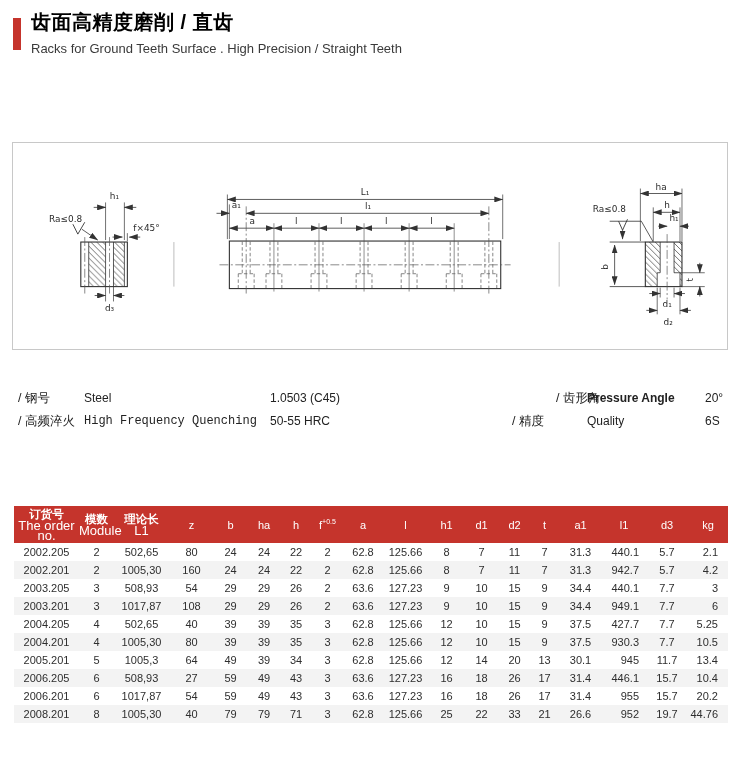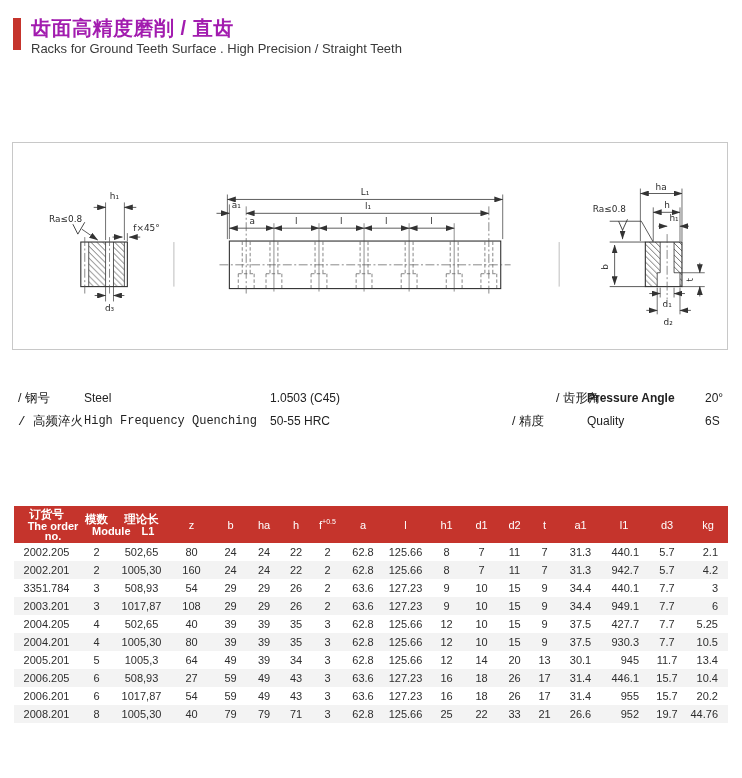--- a/index.html
+++ b/index.html
@@ -6,21 +6,21 @@
     --red:#C5342C;
     --row-alt:#F3F3F3;
   }
   *{box-sizing:border-box;}
   html,body{margin:0;padding:0;background:#fff;}
   body{font-family:"Liberation Sans",sans-serif;}
   .page{position:relative;width:742px;height:778px;background:#fff;overflow:hidden;}
 
   
   .accent-bar{position:absolute;left:13px;top:18px;width:8px;height:32px;background:var(--red);}
-  .title-cn{position:absolute;left:31px;top:15px;font-size:20px;font-weight:700;color:#a21caf;letter-spacing:0.5px;white-space:nowrap;}
+  .title-cn{position:absolute;left:31px;top:9px;font-size:20px;font-weight:700;color:#000000;letter-spacing:0.5px;white-space:nowrap;}
   .title-en{position:absolute;left:31px;top:41px;font-size:13px;color:#3a3a3a;white-space:nowrap;}
 
   
   .diagram-box{position:absolute;left:12px;top:142px;width:716px;height:208px;border:1px solid #c8c8c8;background:#fff;}
   .diagram-box svg{display:block;width:714px;height:206px;}
   svg text{font-family:"DejaVu Sans",sans-serif;font-size:9px;fill:#2b2b2b;}
   .oline{stroke:#2f2f2f;stroke-width:1.1;fill:#fff;}
   .iline{stroke:#2f2f2f;stroke-width:0.8;}
   .thin{stroke:#444;stroke-width:0.6;}
   .dim{stroke:#333;stroke-width:0.8;fill:none;}
@@ -31,21 +31,21 @@
 
   
   .spec{position:absolute;font-size:12px;color:#222;white-space:nowrap;}
   .spec-cn{font-size:12.5px;}
 
   
   .data-table{position:absolute;left:14px;top:506px;width:714px;border-collapse:collapse;table-layout:fixed;}
   .data-table thead tr{background:var(--red);color:#fff;height:36px;}
   .data-table th{font-weight:400;font-size:11px;padding:2px 0;text-align:center;vertical-align:middle;}
   .data-table th .hcn{font-size:11.5px;font-weight:600;line-height:13px;}
-  .data-table th .hen{font-size:11px;font-weight:700;line-height:10px;padding-left:13px;}
+  .data-table th .hen{font-size:13px;font-weight:400;line-height:10px;}
   .data-table th sup{font-size:7px;}
   .data-table td{height:18px;font-size:11px;color:#2e2e2e;text-align:center;padding:0;line-height:18px;}
   .data-table tbody tr:nth-child(even){background:var(--row-alt);}
   td.ralign{text-align:right;}
   td.pr6{padding-right:7px;}
   td.pr10{padding-right:10px;margin-left:12px;}
 </style>
 </head>
 <body>
 
@@ -251,21 +251,21 @@
         <text x="659" y="184" text-anchor="middle">d₂</text>
       </g>
     </svg>
   </div>
 
   <div>
     <span class="spec spec-cn" style="left:18px;top:390px;">/ 钢号</span>
     <span class="spec" style="left:84px;top:391px;">Steel</span>
     <span class="spec" style="left:270px;top:391px;">1.0503 (C45)</span>
 
-    <span class="spec spec-cn" style="left:18px;top:413px;font-family:Liberation Mono, monospace;">/ 高频淬火</span>
+    <span class="spec spec-cn" style="left:18px;top:413px;">/ 高频淬火</span>
     <span class="spec" style="left:84px;top:414px;font-family:Liberation Mono, monospace;">High Frequency Quenching</span>
     <span class="spec" style="left:270px;top:414px;">50-55 HRC</span>
 
     <span class="spec spec-cn" style="left:512px;top:390px;margin-left:44px;">/ 齿形角</span>
     <span class="spec" style="left:587px;top:391px;font-weight:bold;">Pressure Angle</span>
     <span class="spec" style="left:705px;top:391px;">20°</span>
 
     <span class="spec spec-cn" style="left:512px;top:413px;">/ 精度</span>
     <span class="spec" style="left:587px;top:414px;">Quality</span>
     <span class="spec" style="left:705px;top:414px;">6S</span>
@@ -358,21 +358,21 @@
           <td>8</td>
           <td>7</td>
           <td>11</td>
           <td>7</td>
           <td>31.3</td>
           <td class="ralign pr6">942.7</td>
           <td>5.7</td>
           <td class="ralign pr10">4.2</td>
         </tr>
         <tr>
-          <td>3351.784</td>
+          <td>2003.205</td>
           <td>3</td>
           <td>508,93</td>
           <td>54</td>
           <td>29</td>
           <td>29</td>
           <td>26</td>
           <td>2</td>
           <td>63.6</td>
           <td>127.23</td>
           <td>9</td>

